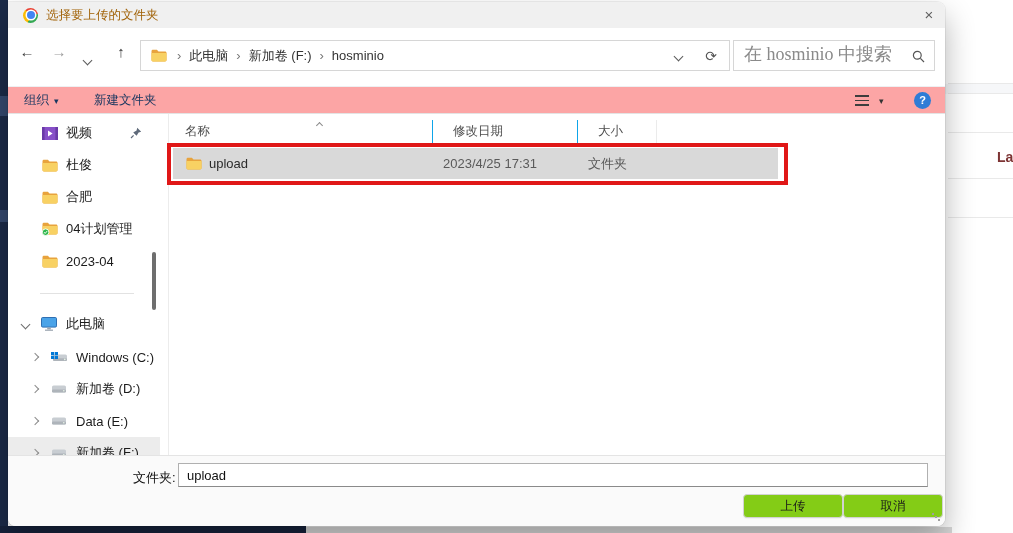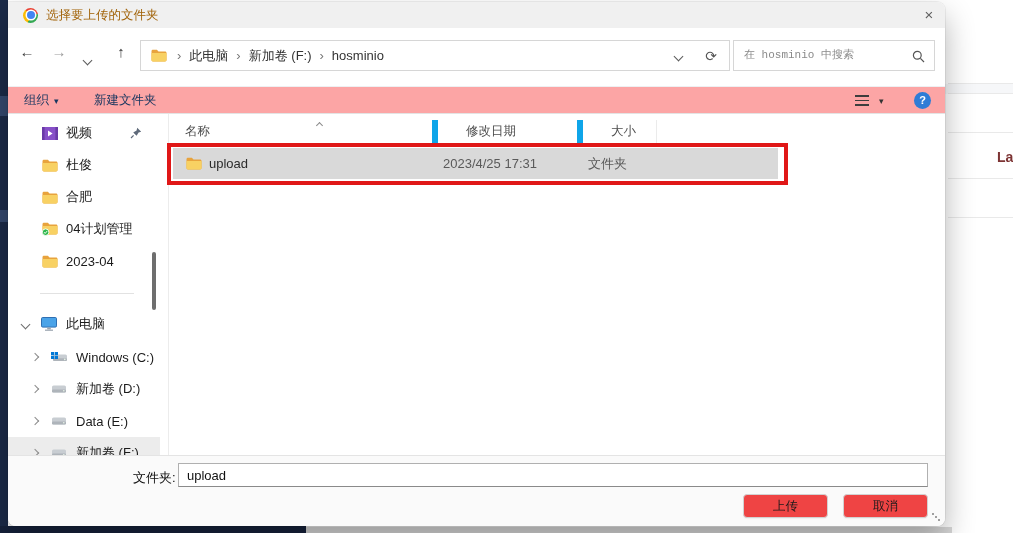--- a/index.html
+++ b/index.html
@@ -43,21 +43,21 @@
   #nav-histchev{position:absolute;left:76px;top:22px}
   #crumbbox{position:absolute;left:132px;top:12px;width:578px;height:29px;border:1px solid #d6d6d6;
      display:flex;align-items:center;padding-left:10px;font-size:13px;color:#333}
   .crumb-sep{color:#777;margin:0 8px;font-size:13px}
   .crumb{white-space:nowrap}
   #crumb-spacer{flex:1}
   #addr-chev{margin-right:20px}
   #refresh-btn{margin-right:9px;font-size:14px;color:#555;width:18px;text-align:center}
   #searchbox{position:absolute;left:725px;top:12px;width:200px;height:29px;border:1px solid #d6d6d6}
   #search-input{position:absolute;left:0;top:0;width:170px;height:27px;border:0;outline:0;
-     padding:0 0 0 10px;font-size:11px;font-family:Liberation Mono, monospace;color:#737373;background:transparent}
+     padding:0 0 0 10px;font-size:18px;font-family:Liberation Serif, serif;color:#737373;background:transparent}
   #search-input::placeholder{color:#8a8a8a;opacity:1}
   #search-icon{position:absolute;right:9px;top:8px}
 
   
   #toolbar{left:0;top:84px;width:937px;height:28px;background:#fca5a5;
      border-top:1px solid #eef0f2;border-bottom:1px solid #e4e4e4;box-sizing:border-box}
   .toolitem{position:absolute;top:0;height:26px;line-height:26px;font-size:12.5px;color:#15355f}
   #organize{left:16px}
   #organize .dd{font-size:9px;margin-left:5px;color:#15355f}
   #newfolder{left:86px}
@@ -78,40 +78,40 @@
   .tree-chev .chev{border-color:#6d6d6d}
   .drive-chev{margin-left:24px;width:8px;display:flex}
   .drive-chev .chev{width:5px;height:5px;border-color:#8a8a8a}
   .tree-ico{margin-left:11px;margin-right:9px;display:flex}
   #drive-f{background:#ececec}
   #side-scroll{position:absolute;left:144px;top:138px;width:4px;height:58px;background:#6e6e6e;border-radius:2px}
 
   
   #filearea{left:160px;top:112px;width:777px;height:341px;border-left:1px solid #ececec;box-sizing:border-box}
   #listheader{position:absolute;left:0;top:6px;height:23px;display:flex;font-size:12.5px;color:#4d4d4d}
-  .hcell{display:flex;align-items:center;box-sizing:border-box;padding-left:28px;border-left:6px solid #0ea5e9;height:23px}
+  .hcell{display:flex;align-items:center;box-sizing:border-box;padding-left:20px;border-left:1px solid #0ea5e9;height:23px}
   .hcell.first{border-left:0;padding-left:16px}
   .hcell.last{border-right:1px solid #ebebeb}
   #sort-caret{position:absolute;left:148px;top:0}
   #sort-caret .chev{width:4px;height:4px;border-color:#8a8a8a}
   #filerow{position:absolute;left:4px;top:34px;width:605px;height:31px;background:#d9d9d9;
      display:flex;align-items:center;font-size:13px;color:#3f3f3f}
   .rcell{box-sizing:border-box;padding-left:10px;color:#5a5a5a}
   #rname{display:flex;align-items:center;gap:7px;padding-left:13px;color:#2b2b2b}
   #annotation{position:absolute;left:-2px;top:29px;width:613px;height:34px;
      border:4px solid #e01717;z-index:5}
 
   
   #footer{left:0;top:453px;width:937px;height:71px;background:#fafafa;
      border-top:1px solid #e4e4e4;box-sizing:border-box}
   #folder-label{position:absolute;left:125px;top:13px;font-size:13px;color:#0f0f0f}
   #folder-input{position:absolute;left:170px;top:7px;width:740px;height:22px;border:1px solid #b0b0b0;
      border-bottom-color:#8a8a8a;padding:0 0 0 8px;font-size:13px;color:#111;
      font-family:"Liberation Sans",sans-serif;background:#fff;outline:0}
-  .btn{position:absolute;top:38px;width:85px;height:24px;background:#ef4444;border:1px solid #d2d2d2;
+  .btn{position:absolute;top:38px;width:100px;height:24px;background:#84cc16;border:1px solid #d2d2d2;
      border-radius:4px;font-size:12.5px;color:#1a1a1a;text-align:center;line-height:22px;
      box-sizing:border-box;box-shadow:0 1px 1px rgba(0,0,0,.04)}
   #upload-btn{left:735px}
   #cancel-btn{left:835px}
   #grip{position:absolute;right:11px;bottom:11px;width:2px;height:2px;background:#9f9f9f;
      box-shadow:3px 3px 0 #9f9f9f,6px 6px 0 #9f9f9f}
 </style>
 </head>
 <body>
 

